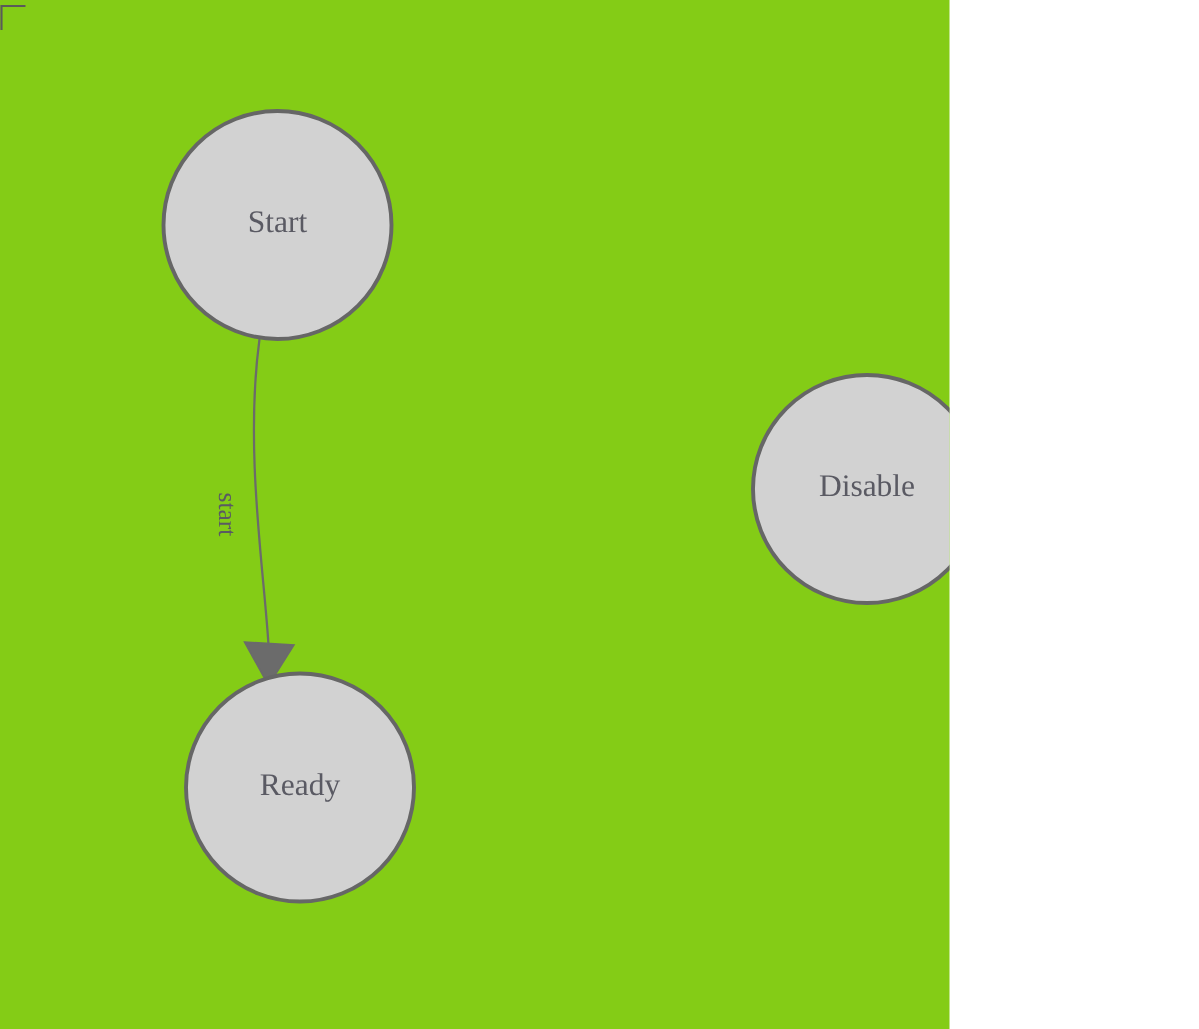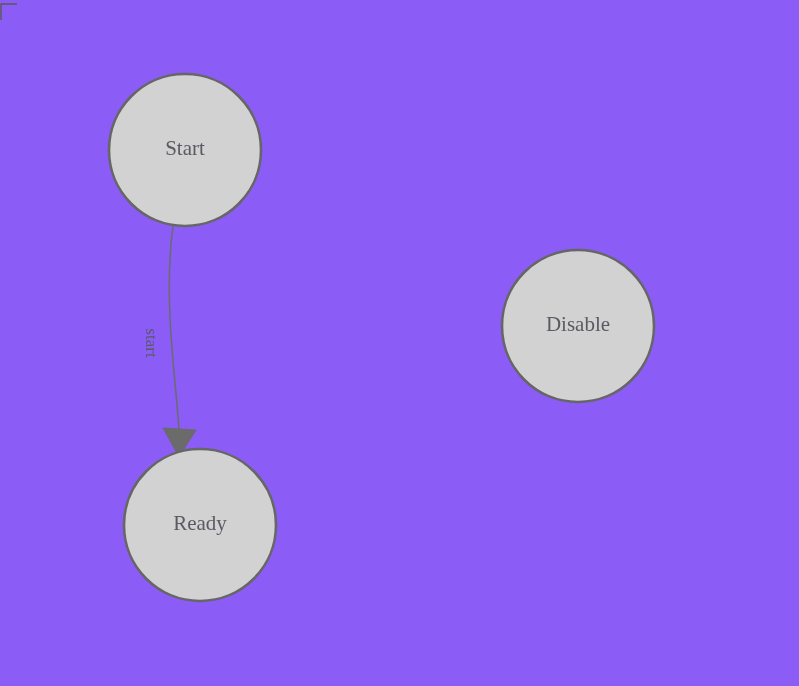--- a/index.html
+++ b/index.html
@@ -6,23 +6,23 @@
   html, body {
     margin: 0;
     padding: 0;
     background: #ffffff;
   }
   body {
     font-family: "Liberation Serif", "DejaVu Serif", serif;
   }
   #canvas {
     position: relative;
-    width: 799px;
+    width: 633px;
     height: 686px;
-    background: #8b5cf6;
+    background: #84cc16;
     overflow: hidden;
   }
   #diagram-svg {
     position: absolute;
     top: 0;
     left: 0;
     width: 799px;
     height: 686px;
     display: block;
   }

